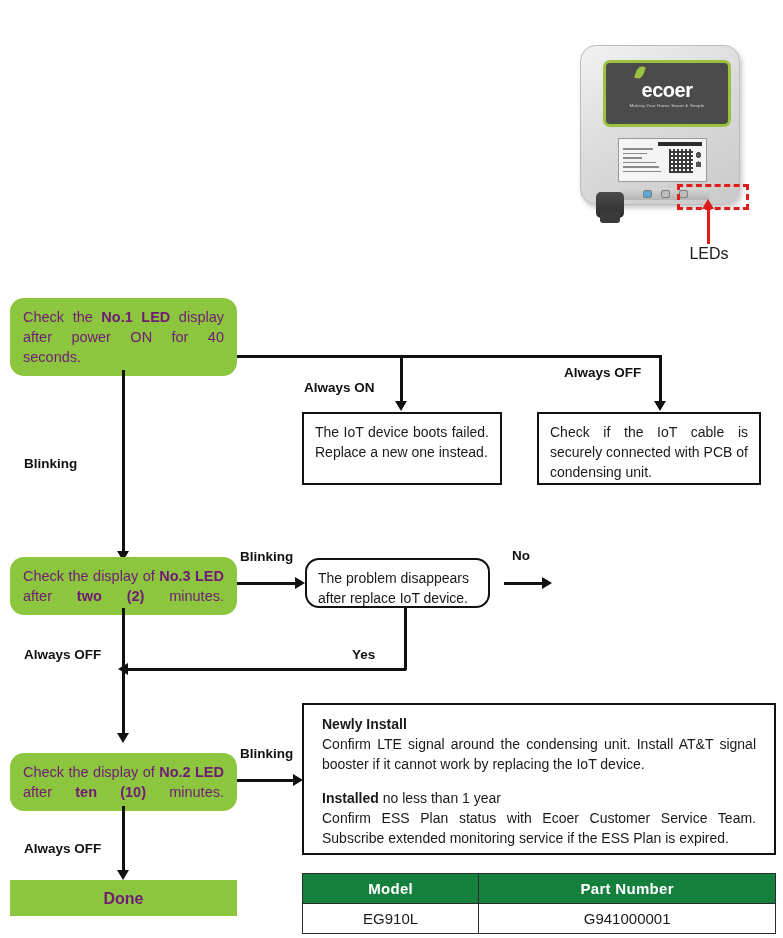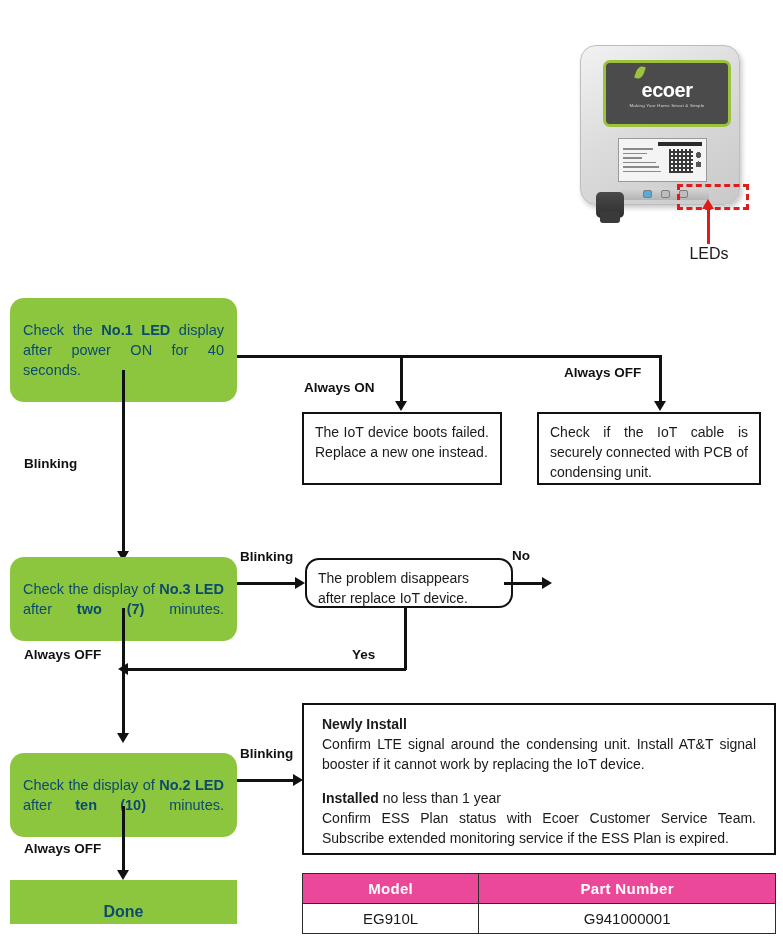--- a/index.html
+++ b/index.html
@@ -81,23 +81,23 @@
     border-left:6.5px solid transparent; border-right:6.5px solid transparent;
     border-bottom:10px solid #e01b1b;
   }
   .leds-caption {
     position:absolute; left:92px; top:200px; width:84px; text-align:center;
     font-size:16px; color:#1a1a1a;
   }
 
   
   .gbox {
-    position:absolute; background:#8CC63F; color:#0c4a6e;
+    position:absolute; background:#8CC63F; color:#701a75;
     border-radius:14px; text-align:justify; text-align-last:justify;
-    font-size:14.5px; line-height:20px; padding:22px 13px;
+    font-size:14.5px; line-height:20px; padding:9px 13px;
   }
   .gbox b { font-weight:bold; }
   .gbox.flat { border-radius:0; text-align:center; text-align-last:center; font-weight:bold; font-size:16px; }
 
   .wbox {
     position:absolute; background:#ffffff; border:2.5px solid #111111;
     font-size:14px; line-height:20px; padding:8px 11px;
     text-align:justify; text-align-last:left;
   }
   .wbox.rounded { border-radius:14px; text-align:left; }
@@ -118,21 +118,21 @@
 
   .edge-label {
     position:absolute; font-size:13.5px; font-weight:bold; color:#111; white-space:nowrap;
   }
 
   
   .tbl { position:absolute; left:302px; top:873px; width:474px; border-collapse:collapse; }
   .tbl th, .tbl td {
     border:1.5px solid #2b2b2b; text-align:center; font-size:15px; padding:6px 0;
   }
-  .tbl th { background:#ec4899; color:#ffffff; font-weight:bold; letter-spacing:.3px;margin-left:43px; }
+  .tbl th { background:#15803d; color:#ffffff; font-weight:bold; letter-spacing:.3px;margin-left:43px; }
   .tbl td { background:#ffffff; color:#1a1a1a; }
 </style>
 </head>
 <body>
 
 <div id="canvas">
 
   <div class="device-wrap">
     <div class="dev-body">
       <div class="dev-screen">
@@ -179,28 +179,28 @@
   <div class="edge-label" style="left:564px; top:365px;">Always OFF</div>
 
   <div class="wbox" style="left:302px; top:412px; width:200px; height:73px;">The IoT device boots failed. Replace a new one instead.</div>
   <div class="wbox" style="left:527px; top:412px; width:224px; height:73px;margin-left:10px;">Check if the IoT cable is securely connected with PCB of condensing unit.</div>
 
   <div class="ln v" style="left:122px; top:370px; height:185px;"></div>
   <div class="ah-down" style="left:117px; top:551px;"></div>
   <div class="edge-label" style="left:24px; top:456px;">Blinking</div>
 
   <div class="gbox" style="left:10px; top:557px; width:227px;">
-    Check the display of <b>No.3 LED</b> after <b>two (7)</b> minutes.
+    Check the display of <b>No.3 LED</b> after <b>two (2)</b> minutes.
   </div>
 
   <div class="ln h" style="left:237px; top:582px; width:60px;"></div>
   <div class="ah-right" style="left:295px; top:577px;"></div>
   <div class="edge-label" style="left:240px; top:549px;">Blinking</div>
 
-  <div class="wbox rounded" style="left:305px; top:558px; width:208px; height:50px;">The problem disappears after replace IoT device.</div>
+  <div class="wbox rounded" style="left:305px; top:558px; width:185px; height:50px;">The problem disappears after replace IoT device.</div>
 
   <div class="ln h" style="left:504px; top:582px; width:40px;"></div>
   <div class="ah-right" style="left:542px; top:577px;"></div>
   <div class="edge-label" style="left:512px; top:548px;">No</div>
 
 
   <div class="ln v" style="left:404px; top:608px; height:62px;"></div>
   <div class="ln h" style="left:123px; top:668px; width:283px;"></div>
   <div class="ah-left" style="left:118px; top:663px;"></div>
   <div class="edge-label" style="left:352px; top:647px;text-align:right;">Yes</div>

